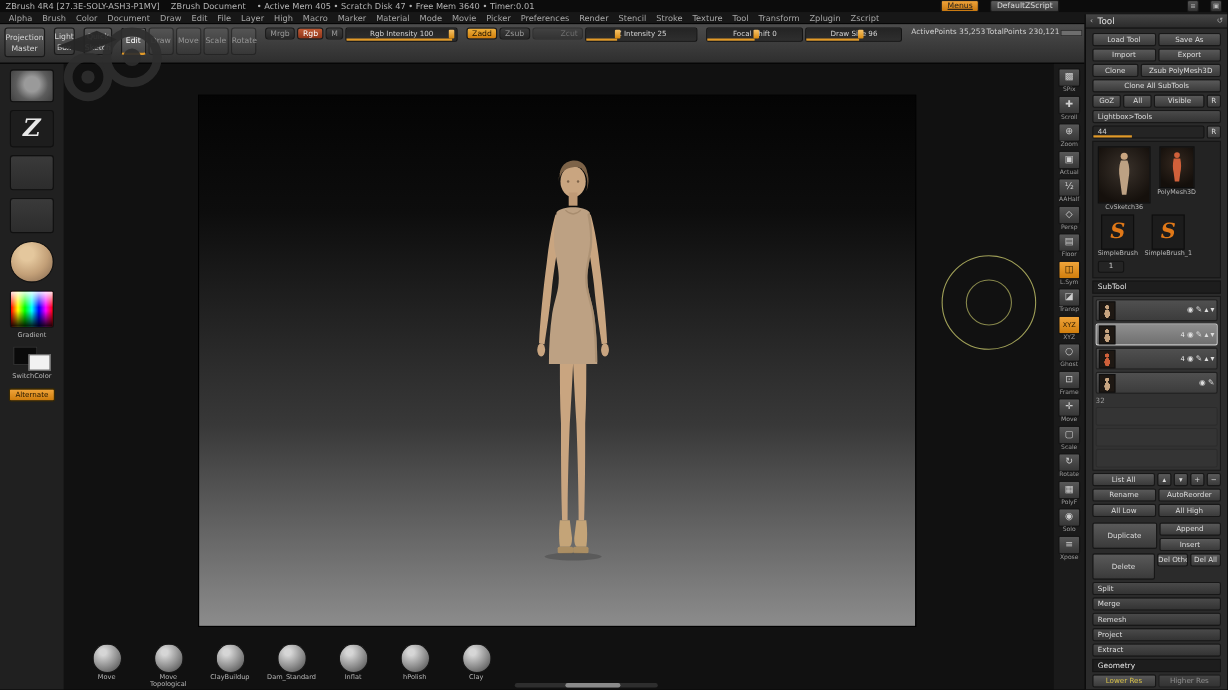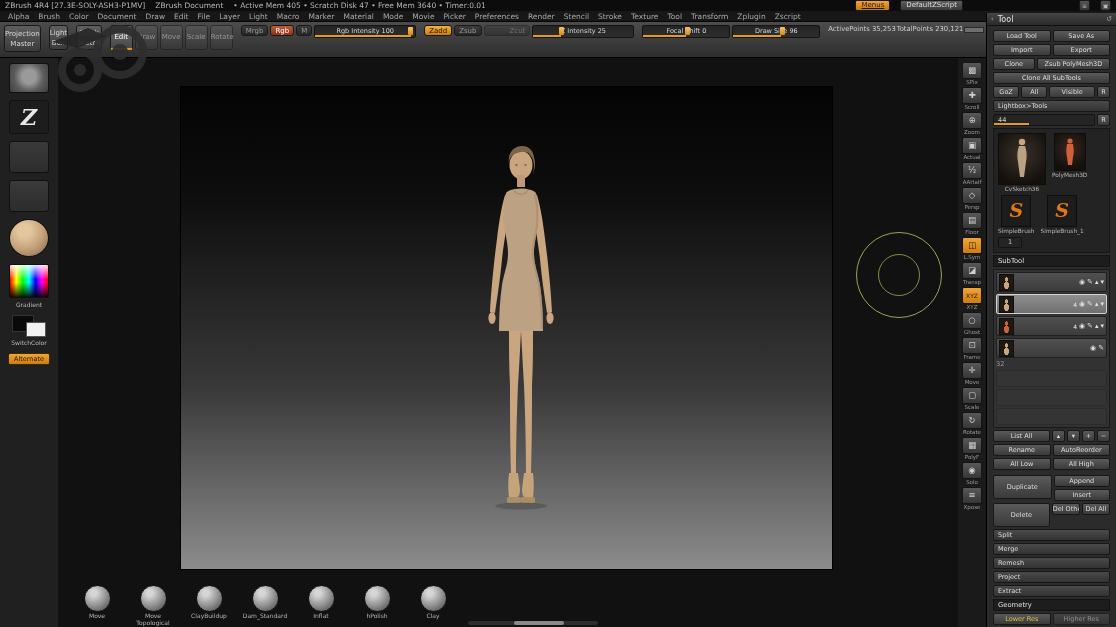--- a/index.html
+++ b/index.html
@@ -164,21 +164,21 @@
 
   <div class="menu-bar">
     <span class="mi">Alpha</span>
     <span class="mi">Brush</span>
     <span class="mi">Color</span>
     <span class="mi">Document</span>
     <span class="mi">Draw</span>
     <span class="mi">Edit</span>
     <span class="mi">File</span>
     <span class="mi">Layer</span>
-    <span class="mi">Light</span>
+    <span class="mi">High</span>
     <span class="mi">Macro</span>
     <span class="mi">Marker</span>
     <span class="mi">Material</span>
     <span class="mi">Mode</span>
     <span class="mi">Movie</span>
     <span class="mi">Picker</span>
     <span class="mi">Preferences</span>
     <span class="mi">Render</span>
     <span class="mi">Stencil</span>
     <span class="mi">Stroke</span>

